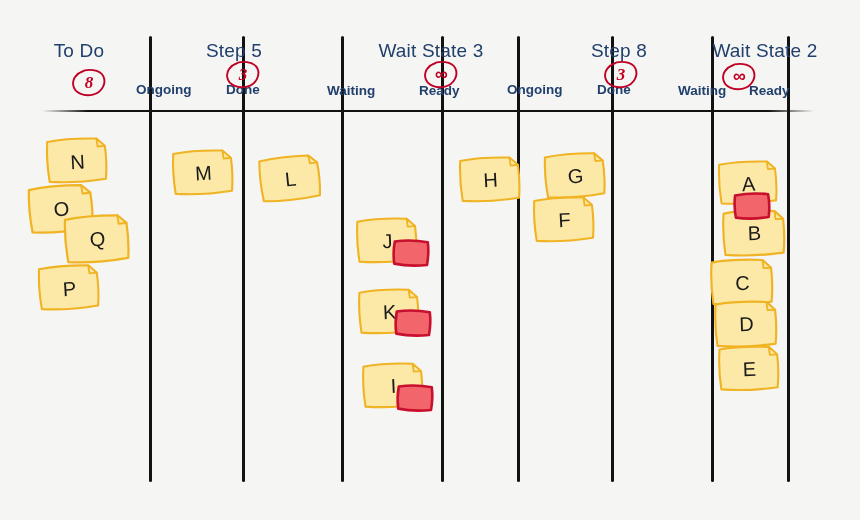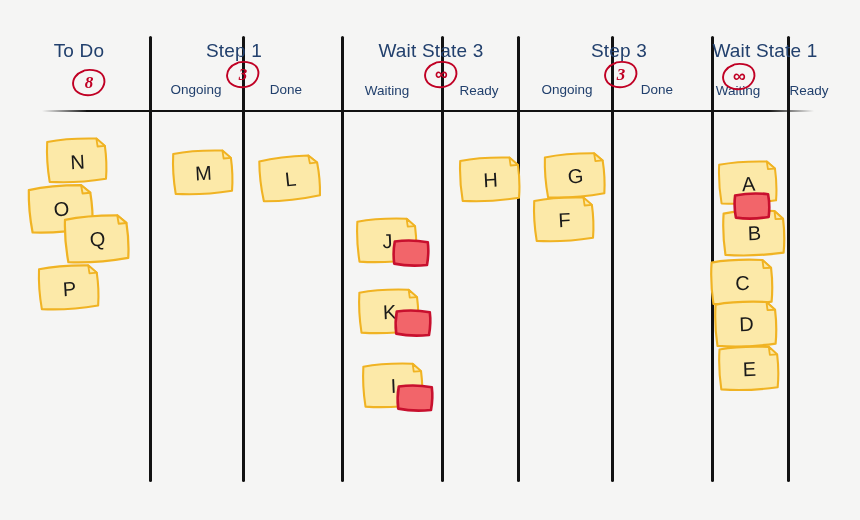--- a/index.html
+++ b/index.html
@@ -55,24 +55,24 @@
   .col-title {
     position: absolute;
     text-align: center;
     color: #22406d;
     font-size: 19px;
     letter-spacing: .2px;
     white-space: nowrap;
   }
   .sub-title {
     position: absolute;
-    text-align: center;
+    text-align: left;
     color: #22406d;
     font-size: 13.5px;
-    font-weight: normal;
+    font-weight: bold;
     white-space: nowrap;
   }
 
   
   .wip {
     position: absolute;
     width: 34px;
     height: 28px;
     z-index: 6;
   }
@@ -134,24 +134,24 @@
       <div class="vline" style="left: 341px; top: 36px; height: 446px;"></div>
       <div class="vline" style="left: 441px; top: 36px; height: 446px;"></div>
       <div class="vline" style="left: 517px; top: 36px; height: 446px;"></div>
       <div class="vline" style="left: 611px; top: 36px; height: 446px;"></div>
       <div class="vline" style="left: 711px; top: 36px; height: 446px;"></div>
       <div class="vline" style="left: 787px; top: 36px; height: 446px;"></div>
       <div class="hline" style="left: 86px; top: 110px; width: 684px;"></div>
     </div>
   <div id="headers">
       <div class="col-title" style="left: -11px; top: 40px; width: 180px;">To Do</div>
-      <div class="col-title" style="left: 144px; top: 40px; width: 180px;">Step 1</div>
+      <div class="col-title" style="left: 144px; top: 40px; width: 180px;">Step 5</div>
       <div class="col-title" style="left: 341px; top: 40px; width: 180px;">Wait State 3</div>
-      <div class="col-title" style="left: 529px; top: 40px; width: 180px;">Step 3</div>
-      <div class="col-title" style="left: 675px; top: 40px; width: 180px;">Wait State 1</div>
+      <div class="col-title" style="left: 529px; top: 40px; width: 180px;">Step 8</div>
+      <div class="col-title" style="left: 675px; top: 40px; width: 180px;">Wait State 2</div>
       <div class="sub-title" style="left: 136px; top: 82px; width: 120px;">Ongoing</div>
       <div class="sub-title" style="left: 226px; top: 82px; width: 120px;">Done</div>
       <div class="sub-title" style="left: 327px; top: 83px; width: 120px;">Waiting</div>
       <div class="sub-title" style="left: 419px; top: 83px; width: 120px;">Ready</div>
       <div class="sub-title" style="left: 507px; top: 82px; width: 120px;">Ongoing</div>
       <div class="sub-title" style="left: 597px; top: 82px; width: 120px;">Done</div>
       <div class="sub-title" style="left: 678px; top: 83px; width: 120px;">Waiting</div>
       <div class="sub-title" style="left: 749px; top: 83px; width: 120px;">Ready</div>
       <div class="wip" style="left: 72px; top: 68px;">
         <svg viewBox="0 0 34 28">

